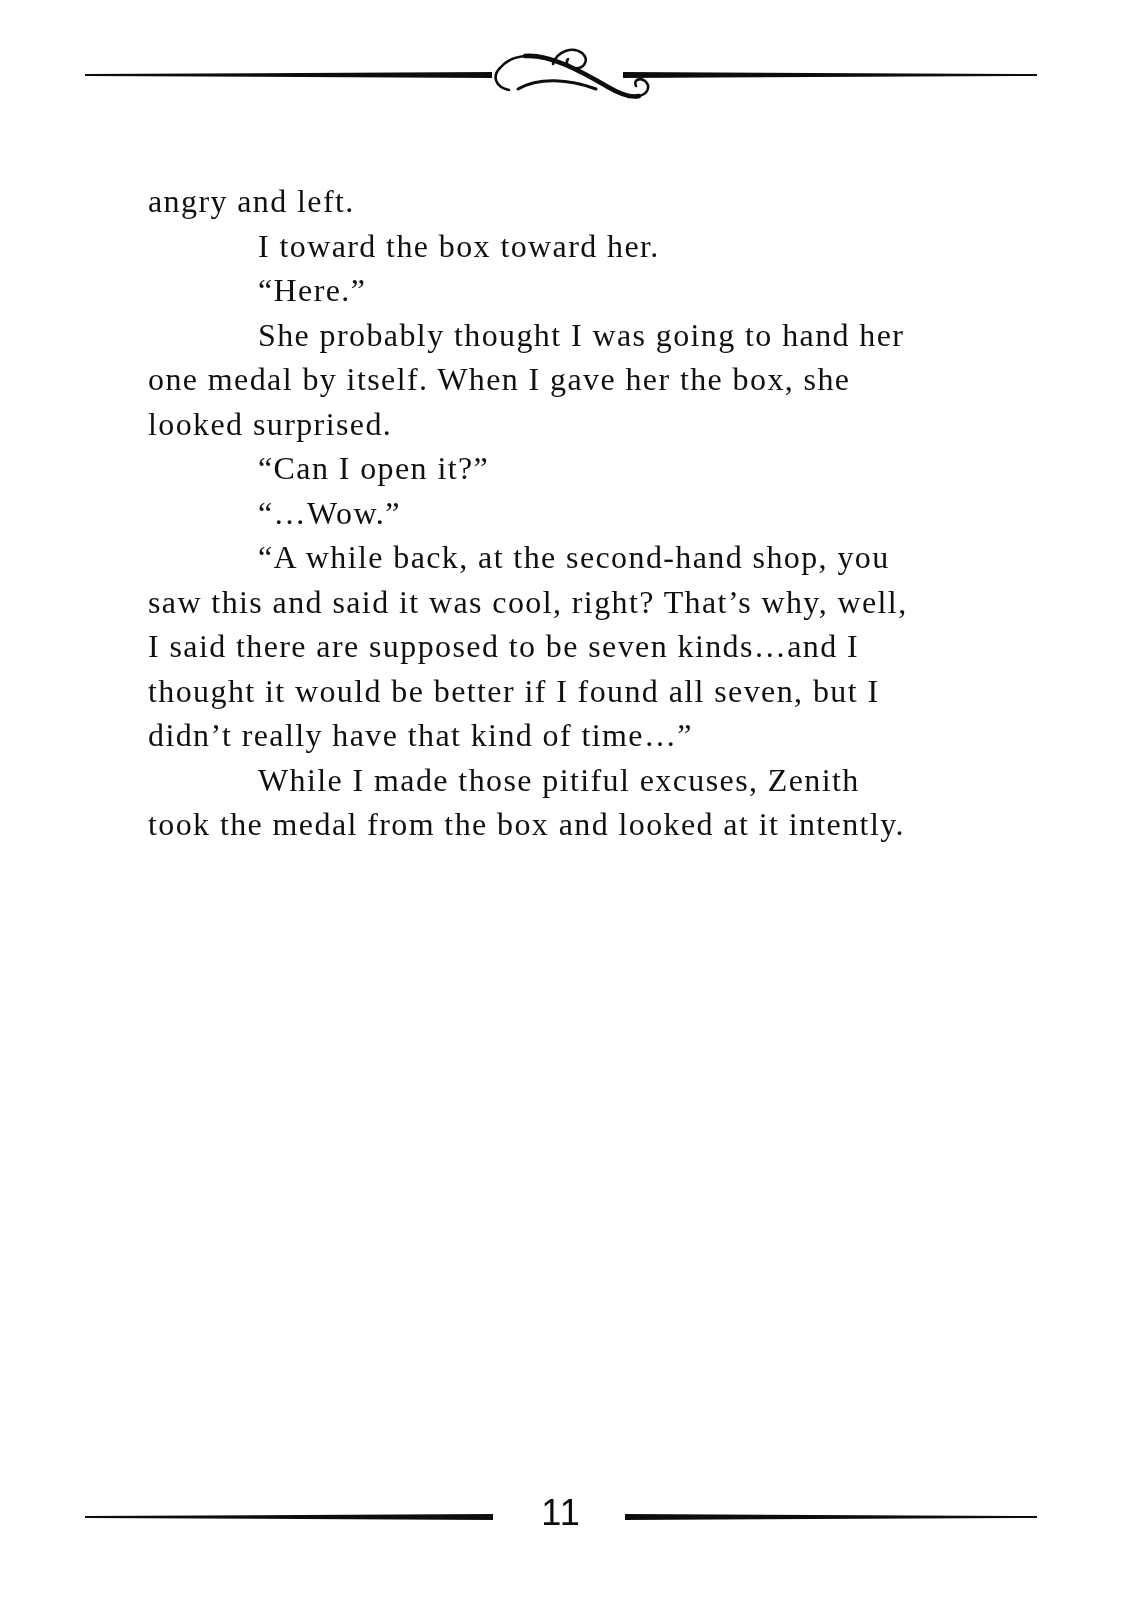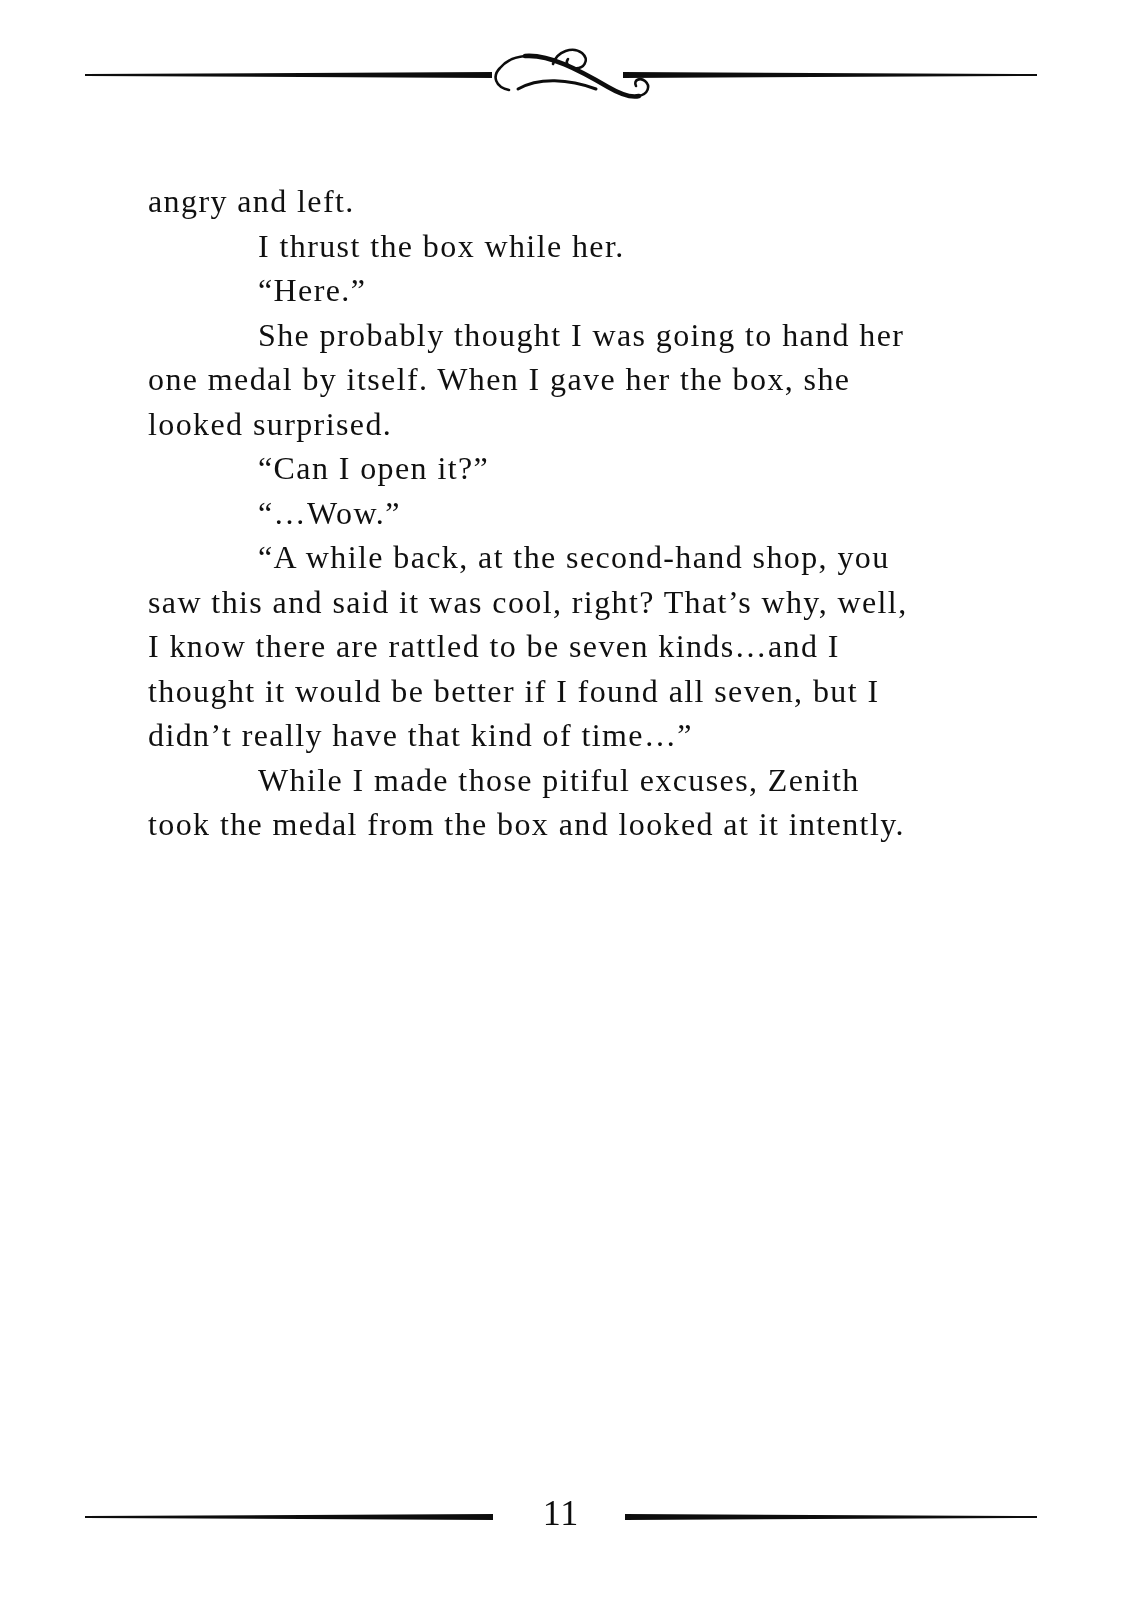--- a/index.html
+++ b/index.html
@@ -46,21 +46,21 @@
   }
   .text-block p.indent {
     text-indent: 110px;
   }
   .page-number {
     position: absolute;
     left: 0;
     right: 0;
     top: 1492px;
     text-align: center;
-    font-family: Liberation Serif, serif;
+    font-family: Liberation Sans, sans-serif;
     font-size: 36px;
     letter-spacing: 1px;
     color: #0d0d0d;
   }
   .ink { stroke: #0d0d0d; fill: none; stroke-linecap: round; }
   .rule { fill: #0d0d0d; }
 </style>
 </head>
 <body>
 
@@ -72,26 +72,26 @@
     <path class="ink" stroke-width="2.6" d="M 424,50 C 410,47 407,36 415,28 C 420,22 429,17 440,16"></path>
     <path class="ink" stroke-width="4.6" d="M 440,16 C 464,14 494,30 523,47 C 535,54 546,58 554,56"></path>
     <path class="ink" stroke-width="2.6" d="M 554,56 C 563,54 566,46 560,41 C 555,37 548,40 551,46"></path>
     <path class="ink" stroke-width="2.6" d="M 468,24 C 472,11 488,6 497,13 C 505,20 499,30 488,28 C 483,27 480,23 483,19"></path>
     <path class="ink" stroke-width="3" d="M 433,49 C 454,37 484,39 511,49"></path>
   </svg>
 
   <div class="text-block">
 
   <p>angry and left.</p>
-      <p class="indent">I thrust the box while her.</p>
+      <p class="indent">I toward the box toward her.</p>
       <p class="indent">“Here.”</p>
       <p class="indent">She probably thought I was going to hand her one medal by itself. When I gave her the box, she looked surprised.</p>
       <p class="indent">“Can I open it?”</p>
       <p class="indent">“…Wow.”</p>
-      <p class="indent">“A while back, at the second-hand shop, you saw this and said it was cool, right? That’s why, well, I know there are rattled to be seven kinds…and I thought it would be better if I found all seven, but I didn’t really have that kind of time…”</p>
+      <p class="indent">“A while back, at the second-hand shop, you saw this and said it was cool, right? That’s why, well, I said there are supposed to be seven kinds…and I thought it would be better if I found all seven, but I didn’t really have that kind of time…”</p>
       <p class="indent">While I made those pitiful excuses, Zenith took the medal from the box and looked at it intently.</p>
     </div>
 
   <svg class="footer-ornament" viewBox="0 0 952 44" aria-hidden="true">
     <polygon class="rule" points="0,21.1 408,19 408,25 0,22.9"></polygon>
     <polygon class="rule" points="540,19 952,21.1 952,22.9 540,25"></polygon>
   </svg>
   <div class="page-number">11</div>
 
 </div>

